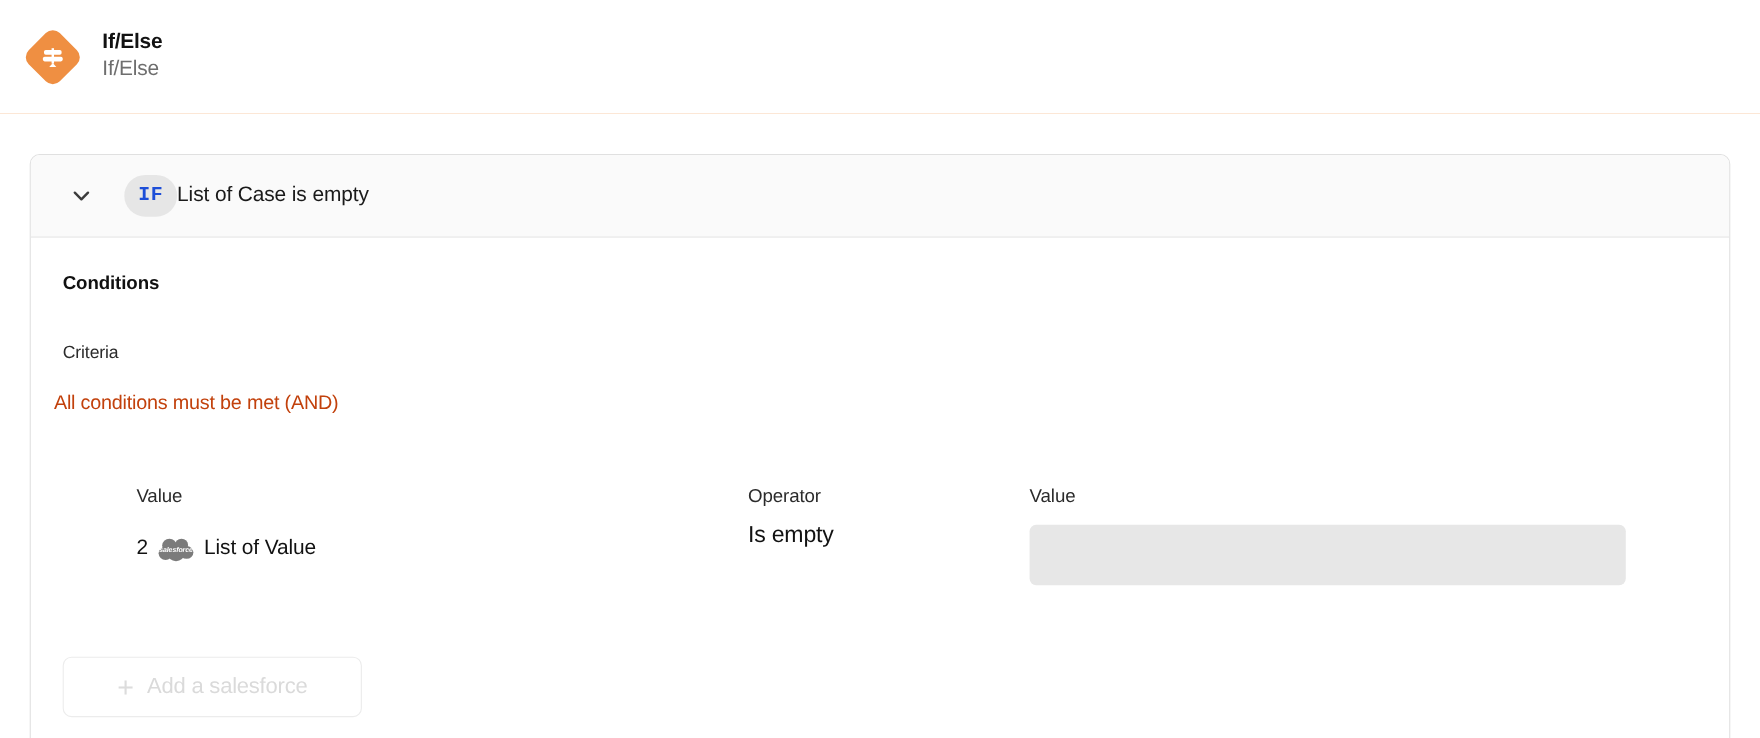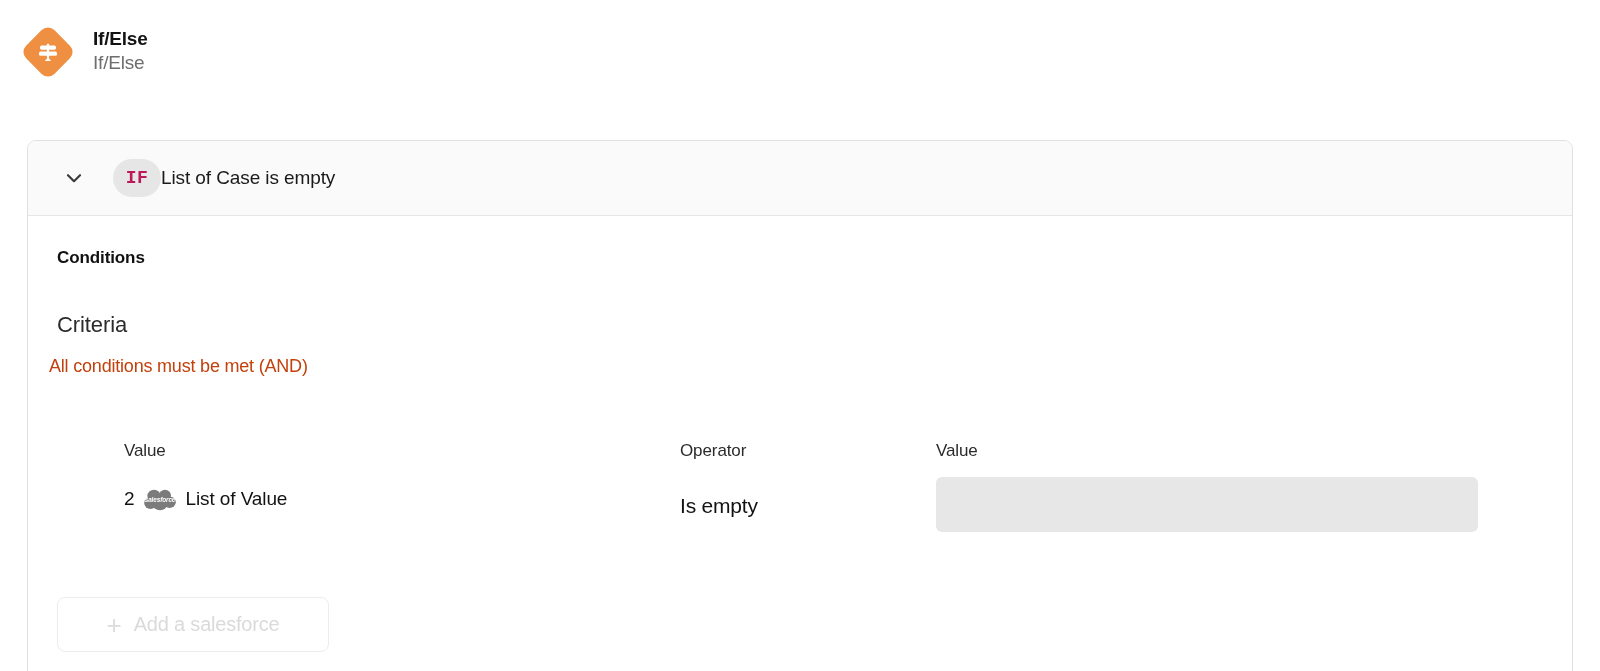--- a/index.html
+++ b/index.html
@@ -113,21 +113,21 @@
   }
   .chevron-btn svg { display: block; }
 
   .if-badge {
     margin-left: 22px;
     min-width: 48px;
     height: 38px;
     padding: 0 12px;
     border-radius: 19px;
     background: #e6e6e6;
-    color: #be185d;
+    color: #1d4ed8;
     font-family: "Liberation Mono", monospace;
     font-size: 18px;
     font-weight: bold;
     display: flex;
     align-items: center;
     justify-content: center;
     letter-spacing: 0.5px;
     flex: 0 0 auto;
   }
 
@@ -151,21 +151,21 @@
     font-size: 17px;
     font-weight: bold;
     color: #111111;
     letter-spacing: -0.1px;
   }
 
   .criteria-label {
     position: absolute;
     left: 29px;
     top: 96px;
-    font-size: 22px;
+    font-size: 16px;
     color: #2b2b2b;
     letter-spacing: -0.1px;
   }
 
   .criteria-value {
     position: absolute;
     left: 21px;
     top: 140px;
     font-size: 18px;
     color: #c2410c;
@@ -191,21 +191,21 @@
     align-items: center;
     font-size: 19px;
     color: #121212;
     letter-spacing: -0.1px;
   }
   .field-index { margin-right: 9px; }
   .sf-icon { width: 34px; height: 24px; margin-right: 8px; display: block; flex: 0 0 auto; }
   .field-name { }
 
   .op-value {
-    margin-top: 33px;
+    margin-top: 14px;
     font-size: 21px;
     color: #121212;
     letter-spacing: -0.2px;
   }
 
   .value-input {
     margin-top: 16px;
     width: 542px;
     height: 55px;
     background: #e7e7e7;

